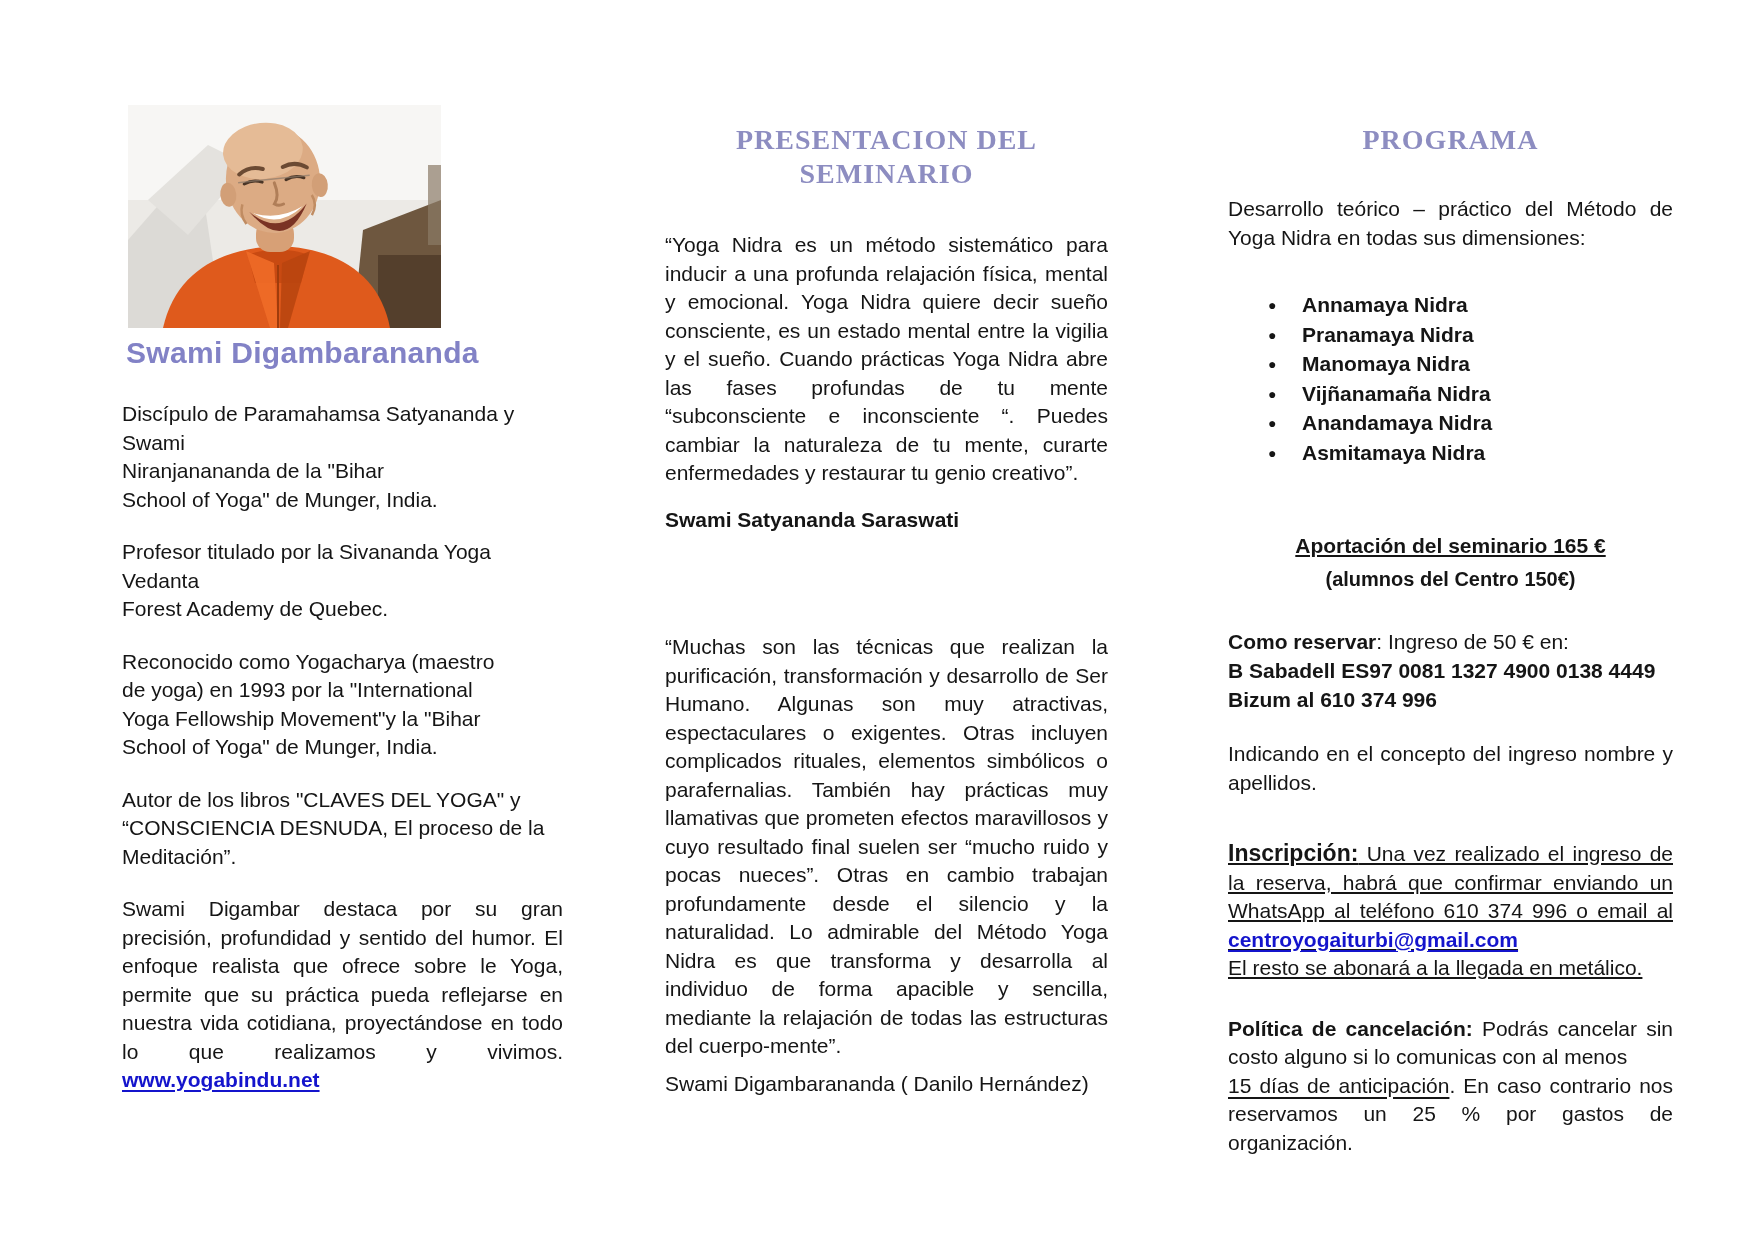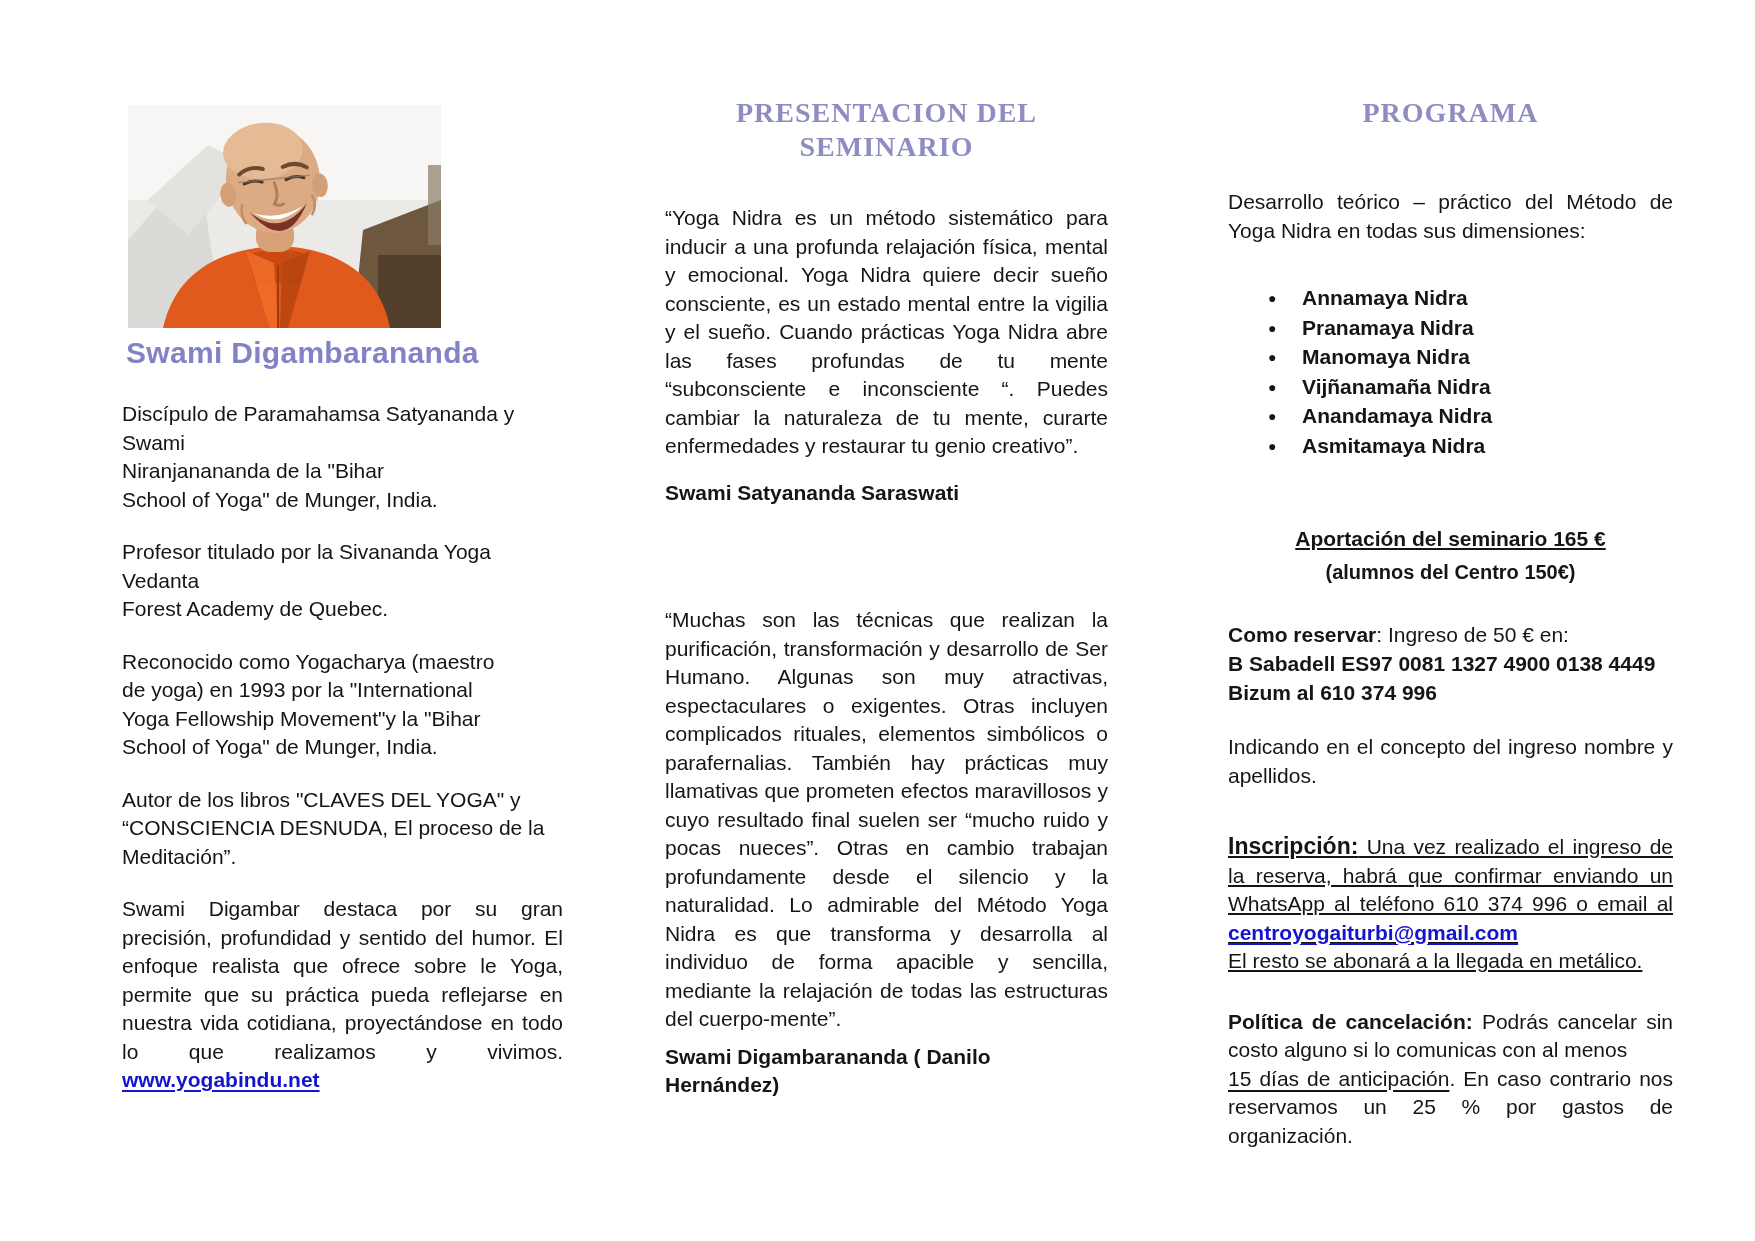--- a/index.html
+++ b/index.html
@@ -5,21 +5,21 @@
   html, body { margin: 0; padding: 0; background: #ffffff; }
   .page {
     position: relative;
     width: 1755px;
     height: 1241px;
     background: #ffffff;
     font-family: "Liberation Sans", sans-serif;
     color: var(--text, #151515);
     overflow: hidden;
   }
-  .col { position: absolute; top: 96px; }
+  .col { position: absolute; top: 123px; }
   .col1 { left: 122px;  width: 441px; top: 105px; }
   .col2 { left: 665px;  width: 443px; }
   .col3 { left: 1228px; width: 445px; }
 
   .photo {
     width: 313px; height: 223px;
     margin-left: 6px;
     overflow: hidden;
   }
   .photo svg { display: block; width: 100%; height: 100%; }
@@ -45,23 +45,23 @@
     font-weight: bold;
     letter-spacing: 1px;
     color: var(--heading, #8d8dc1);
     text-align: center;
     line-height: 34px;
   }
 
   .col2 .quote1 { margin-top: 40px; }
   .col2 .author1 { margin-top: 18px; font-weight: bold; }
   .col2 .quote2 { margin-top: 99px; }
-  .col2 .author2 { margin-top: 9px; font-weight: bold; }
-
-  .col3 .intro { margin-top: 58px; }
+  .col2 .author2 { margin-top: 9px; font-weight: normal; }
+
+  .col3 .intro { margin-top: 38px; }
 
   .bullets {
     list-style: none;
     margin: 38px 0 0 0;
     padding: 0;
   }
   .bullets li {
     position: relative;
     padding-left: 74px;
     font-size: 21px;

